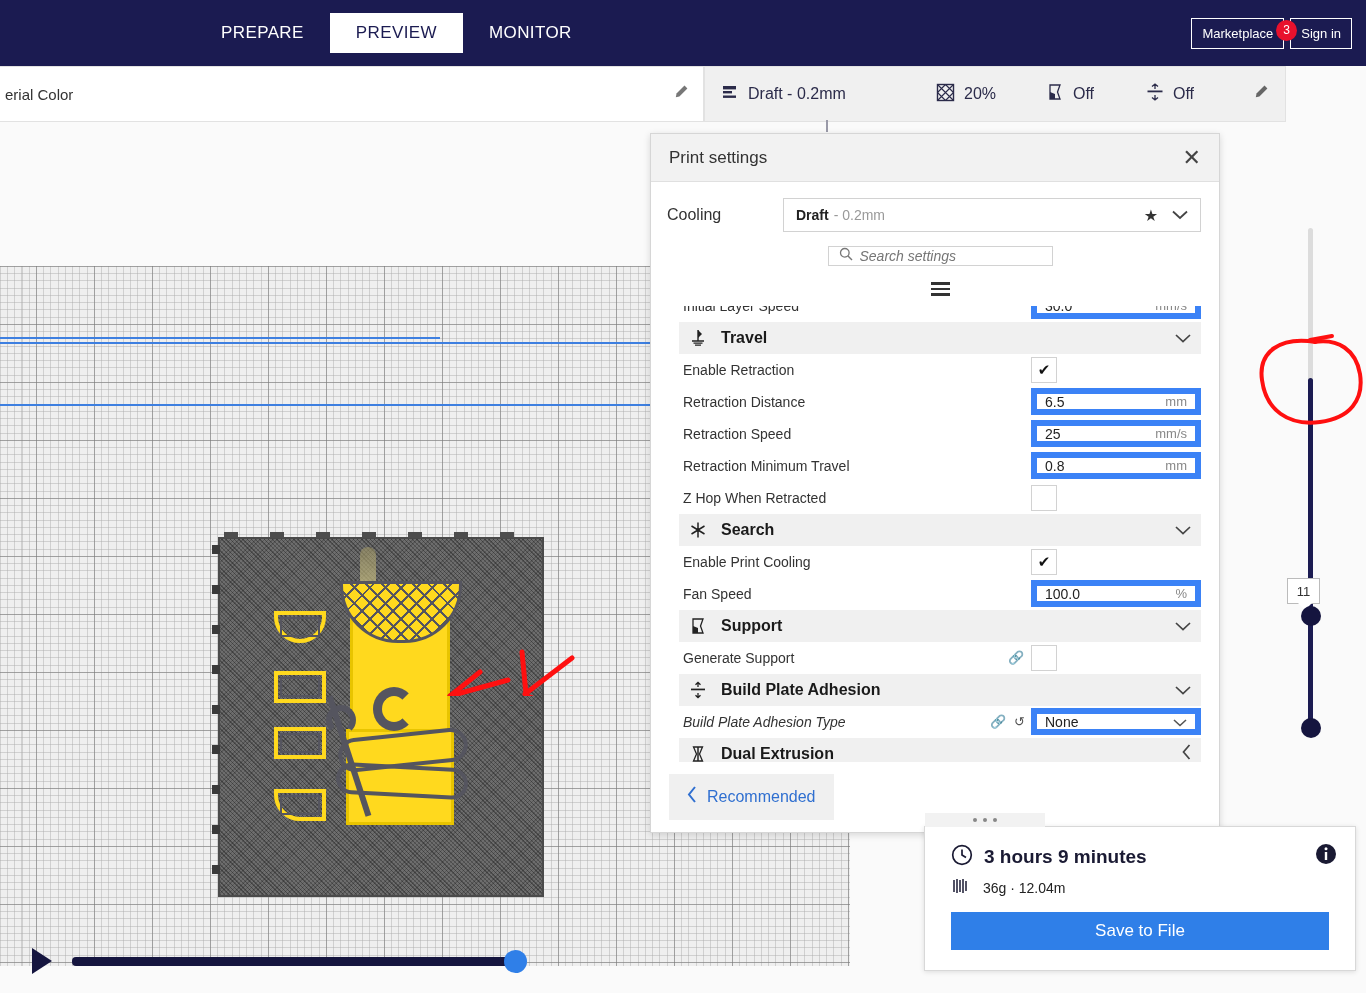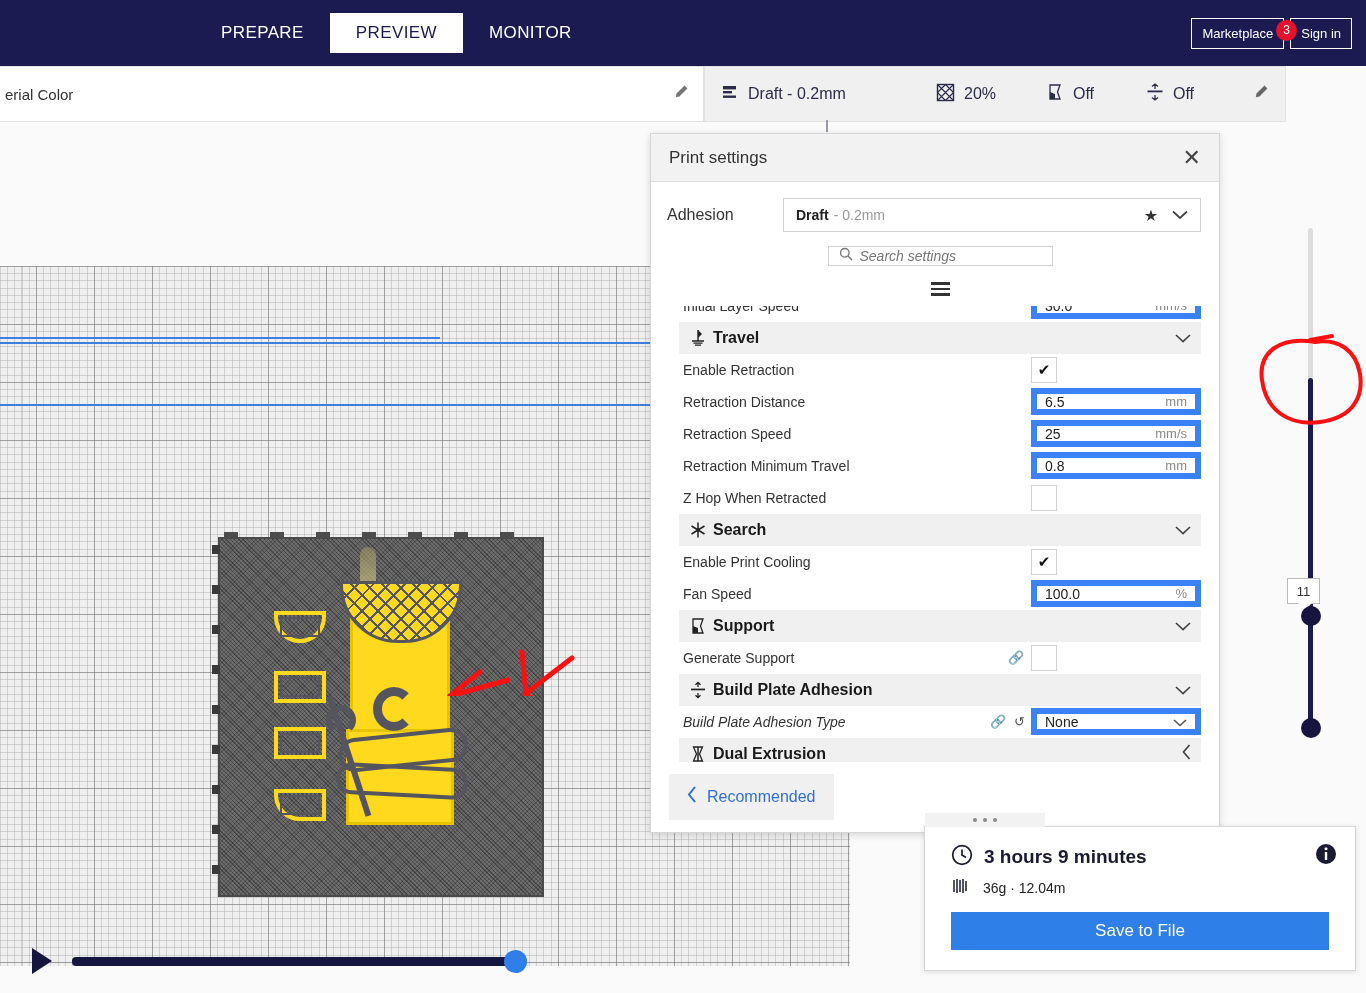--- a/index.html
+++ b/index.html
@@ -208,21 +208,21 @@
   .field .unit { margin-left:auto; color:#888; font-size:13px; }
   .field .chev { margin-left:auto; color:#555; }
   .chk {
     width:26px; height:26px; border:1px solid #d2d2d2; background:#fff;
     display:flex; align-items:center; justify-content:center; font-size:15px; color:#111;
     cursor:pointer;
   }
   .chkwrap { width:170px; display:flex; }
   .cat {
     display:flex; align-items:center; height:32px; background:#f0f0f0;
-    padding:0 10px 0 8px; gap:4px; cursor:pointer;
+    padding:0 10px 0 8px; gap:12px; cursor:pointer;
   }
   .cat .ci { width:22px; display:flex; justify-content:center; font-size:15px; color:#222; }
   .cat .ct { font-size:16px; font-weight:bold; color:#1a1a1a; }
   .cat .cv { margin-left:auto; color:#444; font-size:14px; }
   .clipped { height:16px; overflow:hidden; }
   .clipped .srow { height:32px; margin-top:-16px; }
 
   .panel-foot { height:70px; display:flex; align-items:center; padding:0 18px; }
   .recommended {
     background:#f0f0f0; border:none; padding:12px 18px; display:flex; align-items:center;
@@ -416,21 +416,21 @@
   </div>
   <div class="tick"></div>
 
   <div class="panel">
     <div class="panel-head">
       <div class="panel-title">Print settings</div>
       <div class="panel-close">✕</div>
     </div>
 
     <div class="profile-row">
-      <div class="profile-label">Adhesion</div>
+      <div class="profile-label">Cooling</div>
       <div class="profile-select">
         <b>Draft</b>
         <i>- 0.2mm</i>
         <span class="star">★</span>
         <span class="chev">
           <svg width="16" height="10" viewBox="0 0 16 10">
               <path d="M1 1.5 L8 8 L15 1.5" stroke="#444" stroke-width="1.8" fill="none"></path>
             </svg>
         </span>
       </div>

